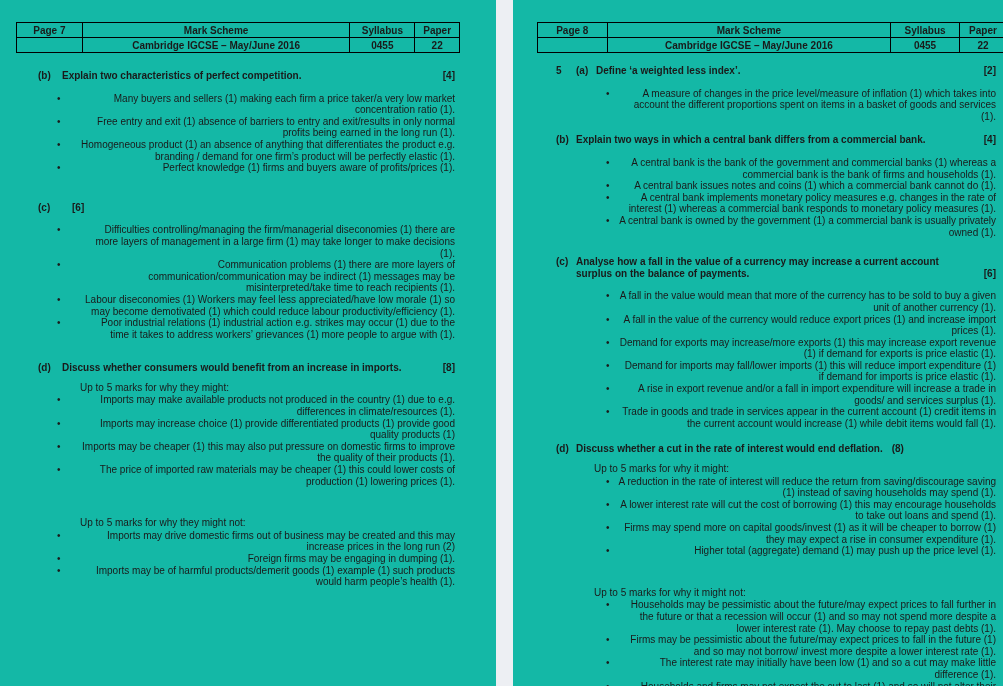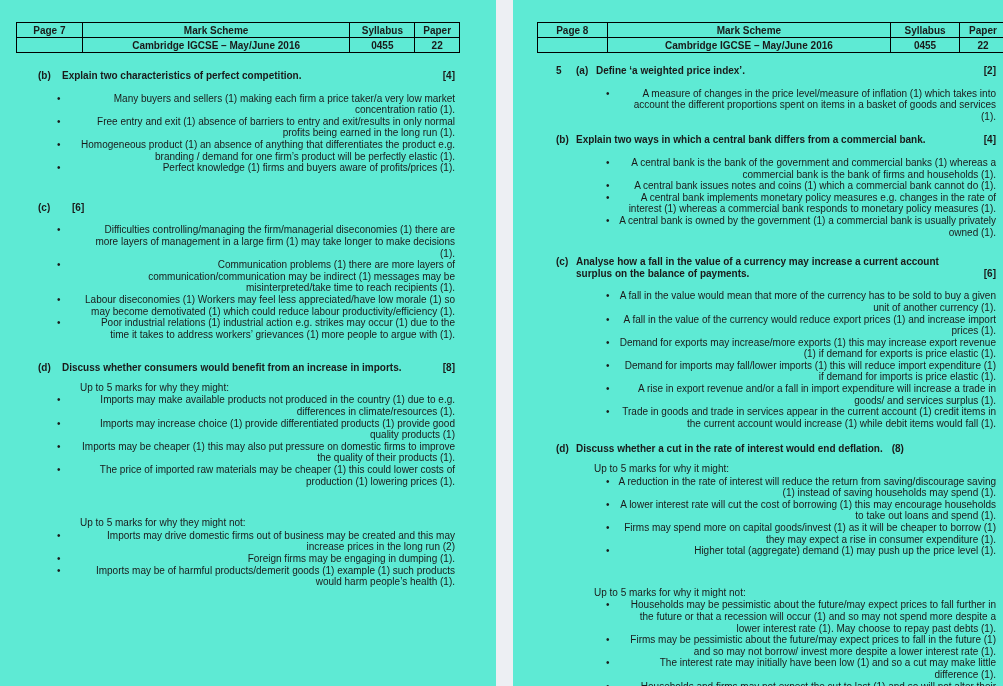--- a/index.html
+++ b/index.html
@@ -3,21 +3,21 @@
 <meta charset="utf-8">
 <style>
   html,body{margin:0;padding:0;}
   body{
     width:1003px;height:686px;overflow:hidden;position:relative;
     background:#ffffff;
     font-family:"Liberation Sans","DejaVu Sans",sans-serif;
     color:#1a1a1a;
     -webkit-font-smoothing:antialiased;
   }
-  .page{position:absolute;top:0;bottom:0;background:#5eead4;}
+  .page{position:absolute;top:0;bottom:0;background:#14b8a6;}
   #page7{left:0;width:497px;}
   #page8{left:513px;width:490px;}
   .page-divider{position:absolute;top:0;bottom:0;left:496px;width:17px;background:#edeff3;}
 
   table.hdr{
     border-collapse:collapse;margin-top:22px;
     font-size:10px;font-weight:bold;text-align:center;
     table-layout:fixed;
   }
   #page7 table.hdr{margin-left:16px;width:444px;}
@@ -148,21 +148,21 @@
       <td>0455</td>
       <td>22</td>
     </tr>
   </tbody>
     </table>
   <div class="content">
       <div class="section s0">
         <div class="hrow">
           <span class="qnum">5</span>
           <span class="slabel">(a)</span>
-          <span class="htext">Define ‘a weighted price index’.</span>
+          <span class="htext">Define ‘a weighted less index’.</span>
           <span class="hmarks">[2]</span>
         </div>
         <ul class="bullets">
           <li>A measure of changes in the price level/measure of inflation (1) which takes into account the different proportions spent on items in a basket of goods and services (1).</li>
         </ul>
       </div>
       <div class="section s1">
         <div class="hrow">
           <span class="slabel">(b)</span>
           <span class="htext">Explain two ways in which a central bank differs from a commercial bank.</span>

